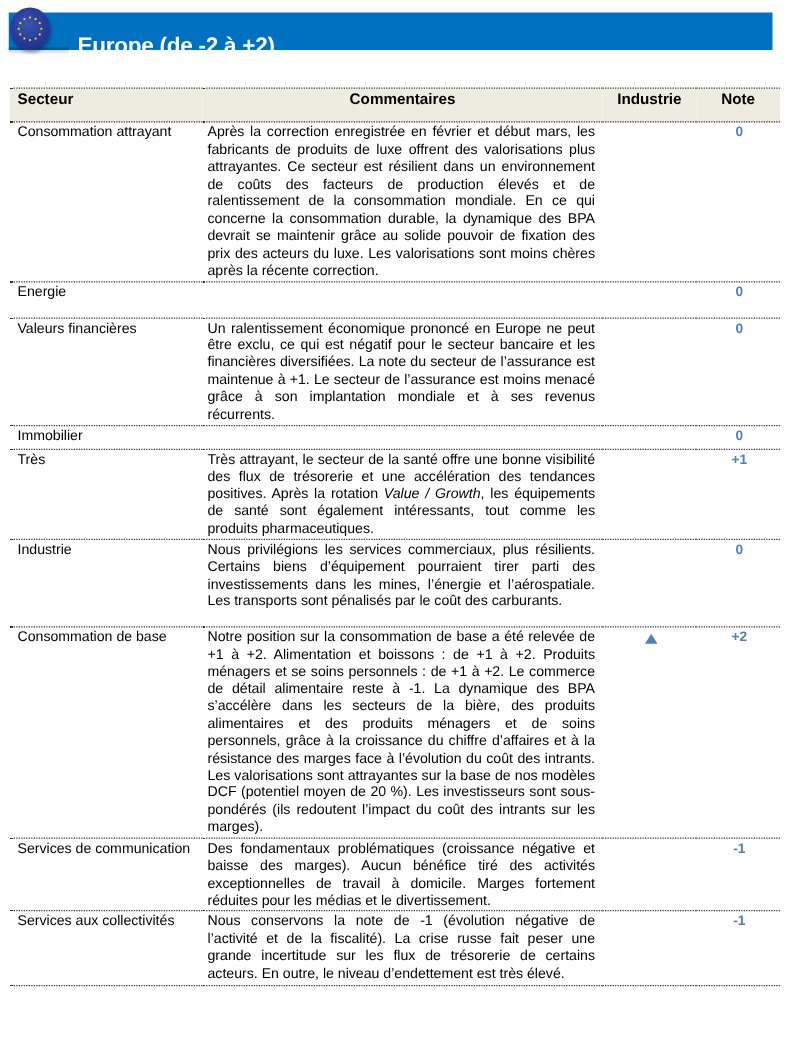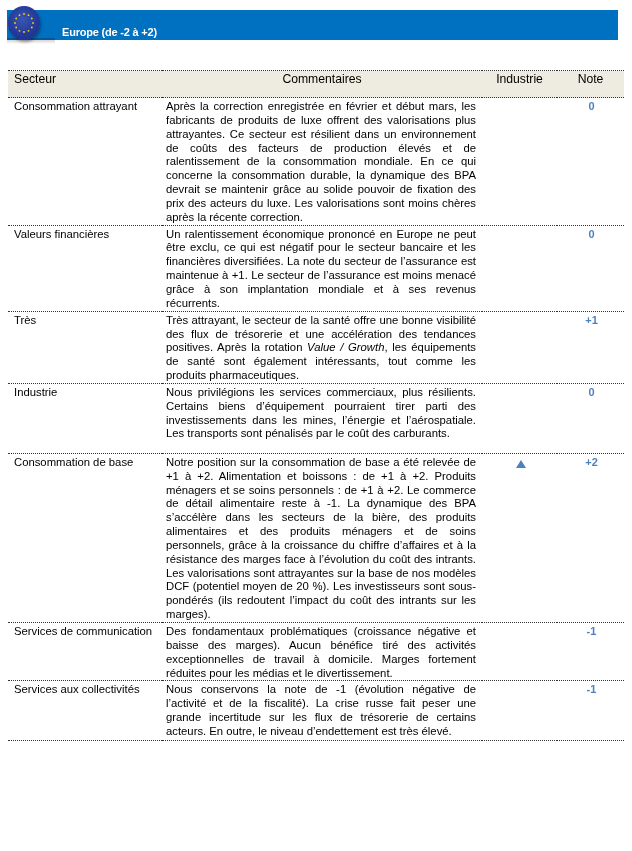--- a/index.html
+++ b/index.html
@@ -17,34 +17,34 @@
     }
     .flag {
       position: absolute; left: 8px; top: 6px; width: 32px; height: 34px;
       border-radius: 50%;
       background: radial-gradient(circle at 45% 40%, #3a56b0 0%, #24399a 55%, #1b2c7a 100%);
       box-shadow: 1px 2px 3px rgba(0,0,0,0.35);
     }
     .flag svg { position: absolute; left: 0; top: 0; }
     .banner-title {
       position: absolute; left: 55px; top: 16px;
-      color: #ffffff; font-weight: bold; font-size: 11px; letter-spacing: -0.2px;
+      color: #ffffff; font-weight: bold; font-size: 18px; letter-spacing: -0.2px;
     }
     table {
       position: absolute; left: 8px; top: 70px; width: 616px;
       border-collapse: collapse; table-layout: fixed;
       font-size: 11.3px; line-height: 13.85px;
     }
     col.c1 { width: 154px; }
     col.c2 { width: 320px; }
     col.c3 { width: 75px; }
     col.c4 { width: 67px; }
     thead tr { background: #eeebe1; height: 27px; }
     th {
-      font-weight: normal; font-size: 12.2px; text-align: center; vertical-align: top;
+      font-weight: bold; font-size: 12.2px; text-align: center; vertical-align: top;
       padding: 2px 4px 0 4px; border-top: 1px dotted #333; border-bottom: 1px dotted #333;
     }
     th.secteur { text-align: left; padding-left: 6px; }
     td {
       vertical-align: top; padding: 2px 4px 0 6px;
       border-bottom: 1px dotted #333;
     }
     td.comment { text-align: justify; padding-left: 4px; padding-right: 6px; }
     td.variation { text-align: center; color: #4f81bd; font-size: 10px; padding-top: 4px; }
     td.note { text-align: center; color: #4f81bd; font-weight: bold; font-size: 11px; }
@@ -93,23 +93,35 @@
       <th>Note</th>
     </tr>
   </thead>
   <tbody>
     <tr style="height:127px">
       <td>Consommation attrayant</td>
       <td class="comment">Après la correction enregistrée en février et début mars, les fabricants de produits de luxe offrent des valorisations plus attrayantes. Ce secteur est résilient dans un environnement de coûts des facteurs de production élevés et de ralentissement de la consommation mondiale. En ce qui concerne la consommation durable, la dynamique des BPA devrait se maintenir grâce au solide pouvoir de fixation des prix des acteurs du luxe. Les valorisations sont moins chères après la récente correction.</td>
       <td class="variation"></td>
       <td class="note">0</td>
     </tr>
+    <tr style="height:29px">
+      <td>Energie</td>
+      <td class="comment"></td>
+      <td class="variation"></td>
+      <td class="note">0</td>
+    </tr>
     <tr style="height:85px">
       <td>Valeurs financières</td>
       <td class="comment">Un ralentissement économique prononcé en Europe ne peut être exclu, ce qui est négatif pour le secteur bancaire et les financières diversifiées. La note du secteur de l’assurance est maintenue à +1. Le secteur de l’assurance est moins menacé grâce à son implantation mondiale et à ses revenus récurrents.</td>
+      <td class="variation"></td>
+      <td class="note">0</td>
+    </tr>
+    <tr style="height:19px">
+      <td>Immobilier</td>
+      <td class="comment"></td>
       <td class="variation"></td>
       <td class="note">0</td>
     </tr>
     <tr style="height:70px">
       <td>Très</td>
       <td class="comment"><span>Très attrayant, le secteur de la santé offre une bonne visibilité des flux de trésorerie et une accélération des tendances positives. Après la rotation </span><em>Value / Growth</em><span>, les équipements de santé sont également intéressants, tout comme les produits pharmaceutiques.</span></td>
       <td class="variation"></td>
       <td class="note">+1</td>
     </tr>
     <tr style="height:70px">

